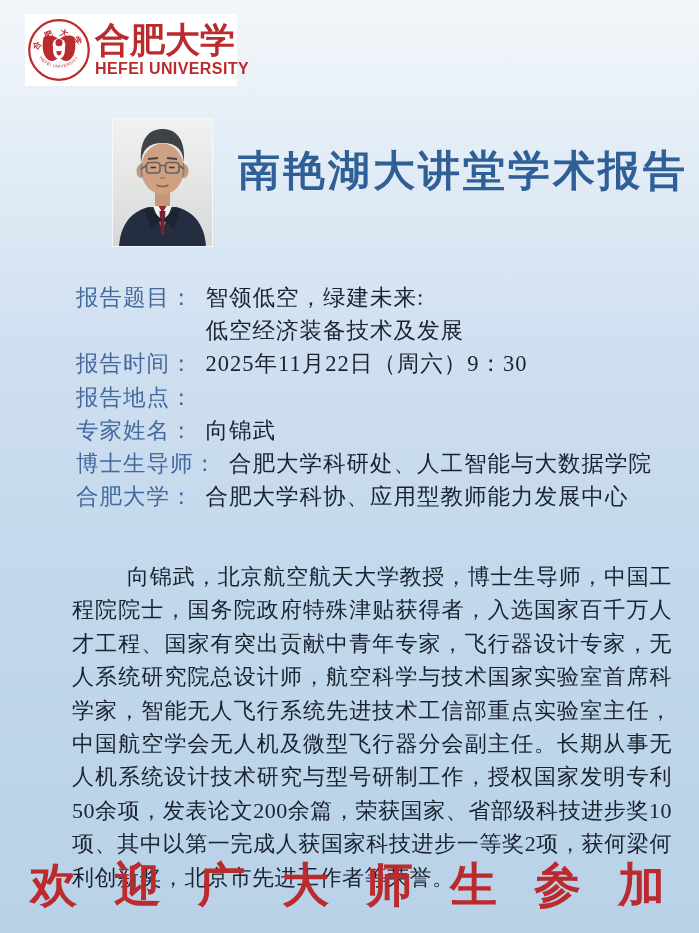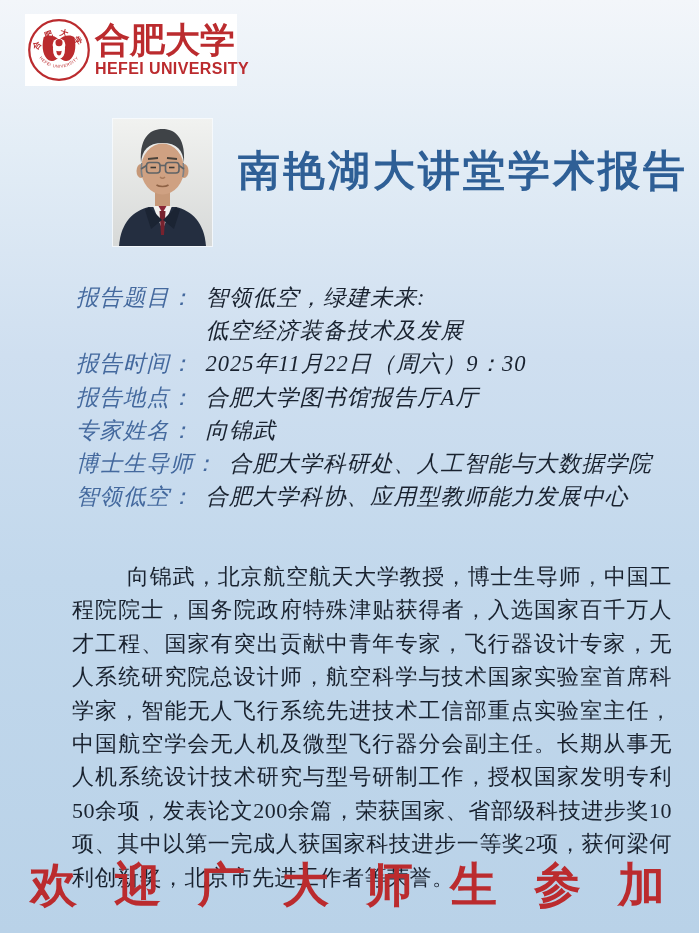--- a/index.html
+++ b/index.html
@@ -40,21 +40,21 @@
     box-shadow:0 0 0 1px rgba(255,255,255,.65);
   }
   .photo svg{display:block;width:100%;height:100%;}
   
   .title{
     position:absolute;left:238px;top:149px;width:388px;
     color:var(--titleBlue);font-size:42px;font-weight:600;
     letter-spacing:3px;text-align:center;line-height:44px;white-space:nowrap;
   }
   
-  .info{position:absolute;left:76px;top:281px;width:602px;font-size:22.5px;line-height:33.2px;font-style:italic;}
+  .info{position:absolute;left:76px;top:281px;width:602px;font-size:22.5px;line-height:33.2px;}
   .info-row{display:flex;align-items:flex-start;}
   .info-label{
     flex:0 0 114px;color:var(--labelBlue);letter-spacing:1px;white-space:nowrap;
   }
   .info-value{color:var(--inkDark);letter-spacing:1px;white-space:nowrap;margin-left:12px;}
   
   .bio{
     position:absolute;left:57px;top:545px;width:600px;margin:15px;
     color:var(--inkDark);font-size:22px;line-height:33.4px;letter-spacing:0.5px;
     text-align:justify;text-justify:inter-ideograph;text-indent:2.5em;
@@ -145,32 +145,31 @@
         <span style="display:block">智领低空，绿建未来:</span>
         <span style="display:block">低空经济装备技术及发展</span>
       </span>
     </div>
     <div class="info-row">
       <span class="info-label">报告时间：</span>
       <span class="info-value">2025年11月22日（周六）9：30</span>
     </div>
     <div class="info-row">
       <span class="info-label">报告地点：</span>
-      <span class="info-value">合肥大学图书馆报告厅A厅</span>
     </div>
     <div class="info-row">
       <span class="info-label">专家姓名：</span>
       <span class="info-value">向锦武</span>
     </div>
     <div class="info-row">
       <span class="info-label">博士生导师：</span>
       <span class="info-value">合肥大学科研处、人工智能与大数据学院</span>
     </div>
     <div class="info-row">
-      <span class="info-label">智领低空：</span>
+      <span class="info-label">合肥大学：</span>
       <span class="info-value">合肥大学科协、应用型教师能力发展中心</span>
     </div>
   </div>
 
   <p class="bio">向锦武，北京航空航天大学教授，博士生导师，中国工程院院士，国务院政府特殊津贴获得者，入选国家百千万人才工程、国家有突出贡献中青年专家，飞行器设计专家，无人系统研究院总设计师，航空科学与技术国家实验室首席科学家，智能无人飞行系统先进技术工信部重点实验室主任，中国航空学会无人机及微型飞行器分会副主任。长期从事无人机系统设计技术研究与型号研制工作，授权国家发明专利50余项，发表论文200余篇，荣获国家、省部级科技进步奖10项、其中以第一完成人获国家科技进步一等奖2项，获何梁何利创新奖，北京市先进工作者等荣誉。</p>
 
   <div class="welcome">欢迎广大师生参加</div>
 
 </div>
 

